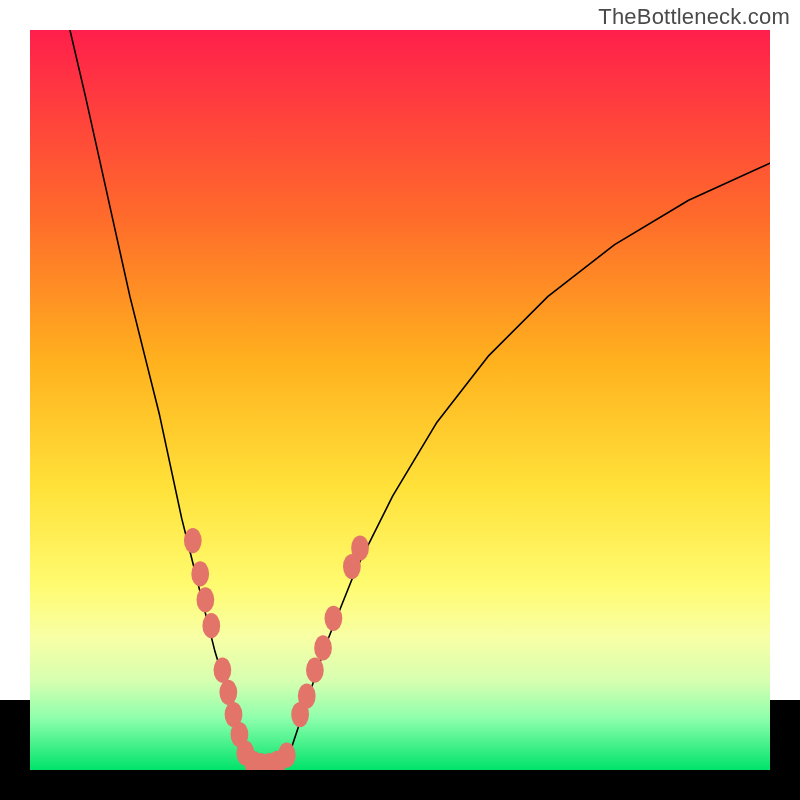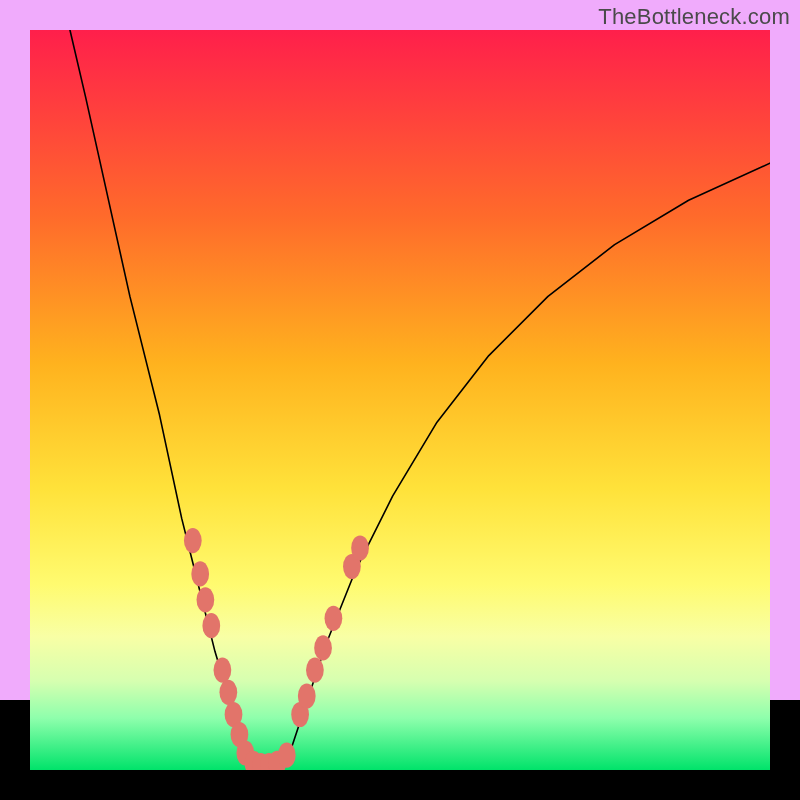--- a/index.html
+++ b/index.html
@@ -8,21 +8,21 @@
     background: #000;
     width: 800px;
     height: 800px;
     overflow: hidden;
     font-family: Arial, Helvetica, sans-serif;
   }
   .frame {
     position: relative;
     width: 800px;
     height: 700px;
-    background: #f0abfc;
+    background: #ffffff;
     text-decoration: underline;
   }
   .watermark {
     position: absolute;
     top: 4px;
     right: 10px;
     color: #4a4a4a;
     font-size: 22px;
     font-weight: 500;
     letter-spacing: 0.2px;

